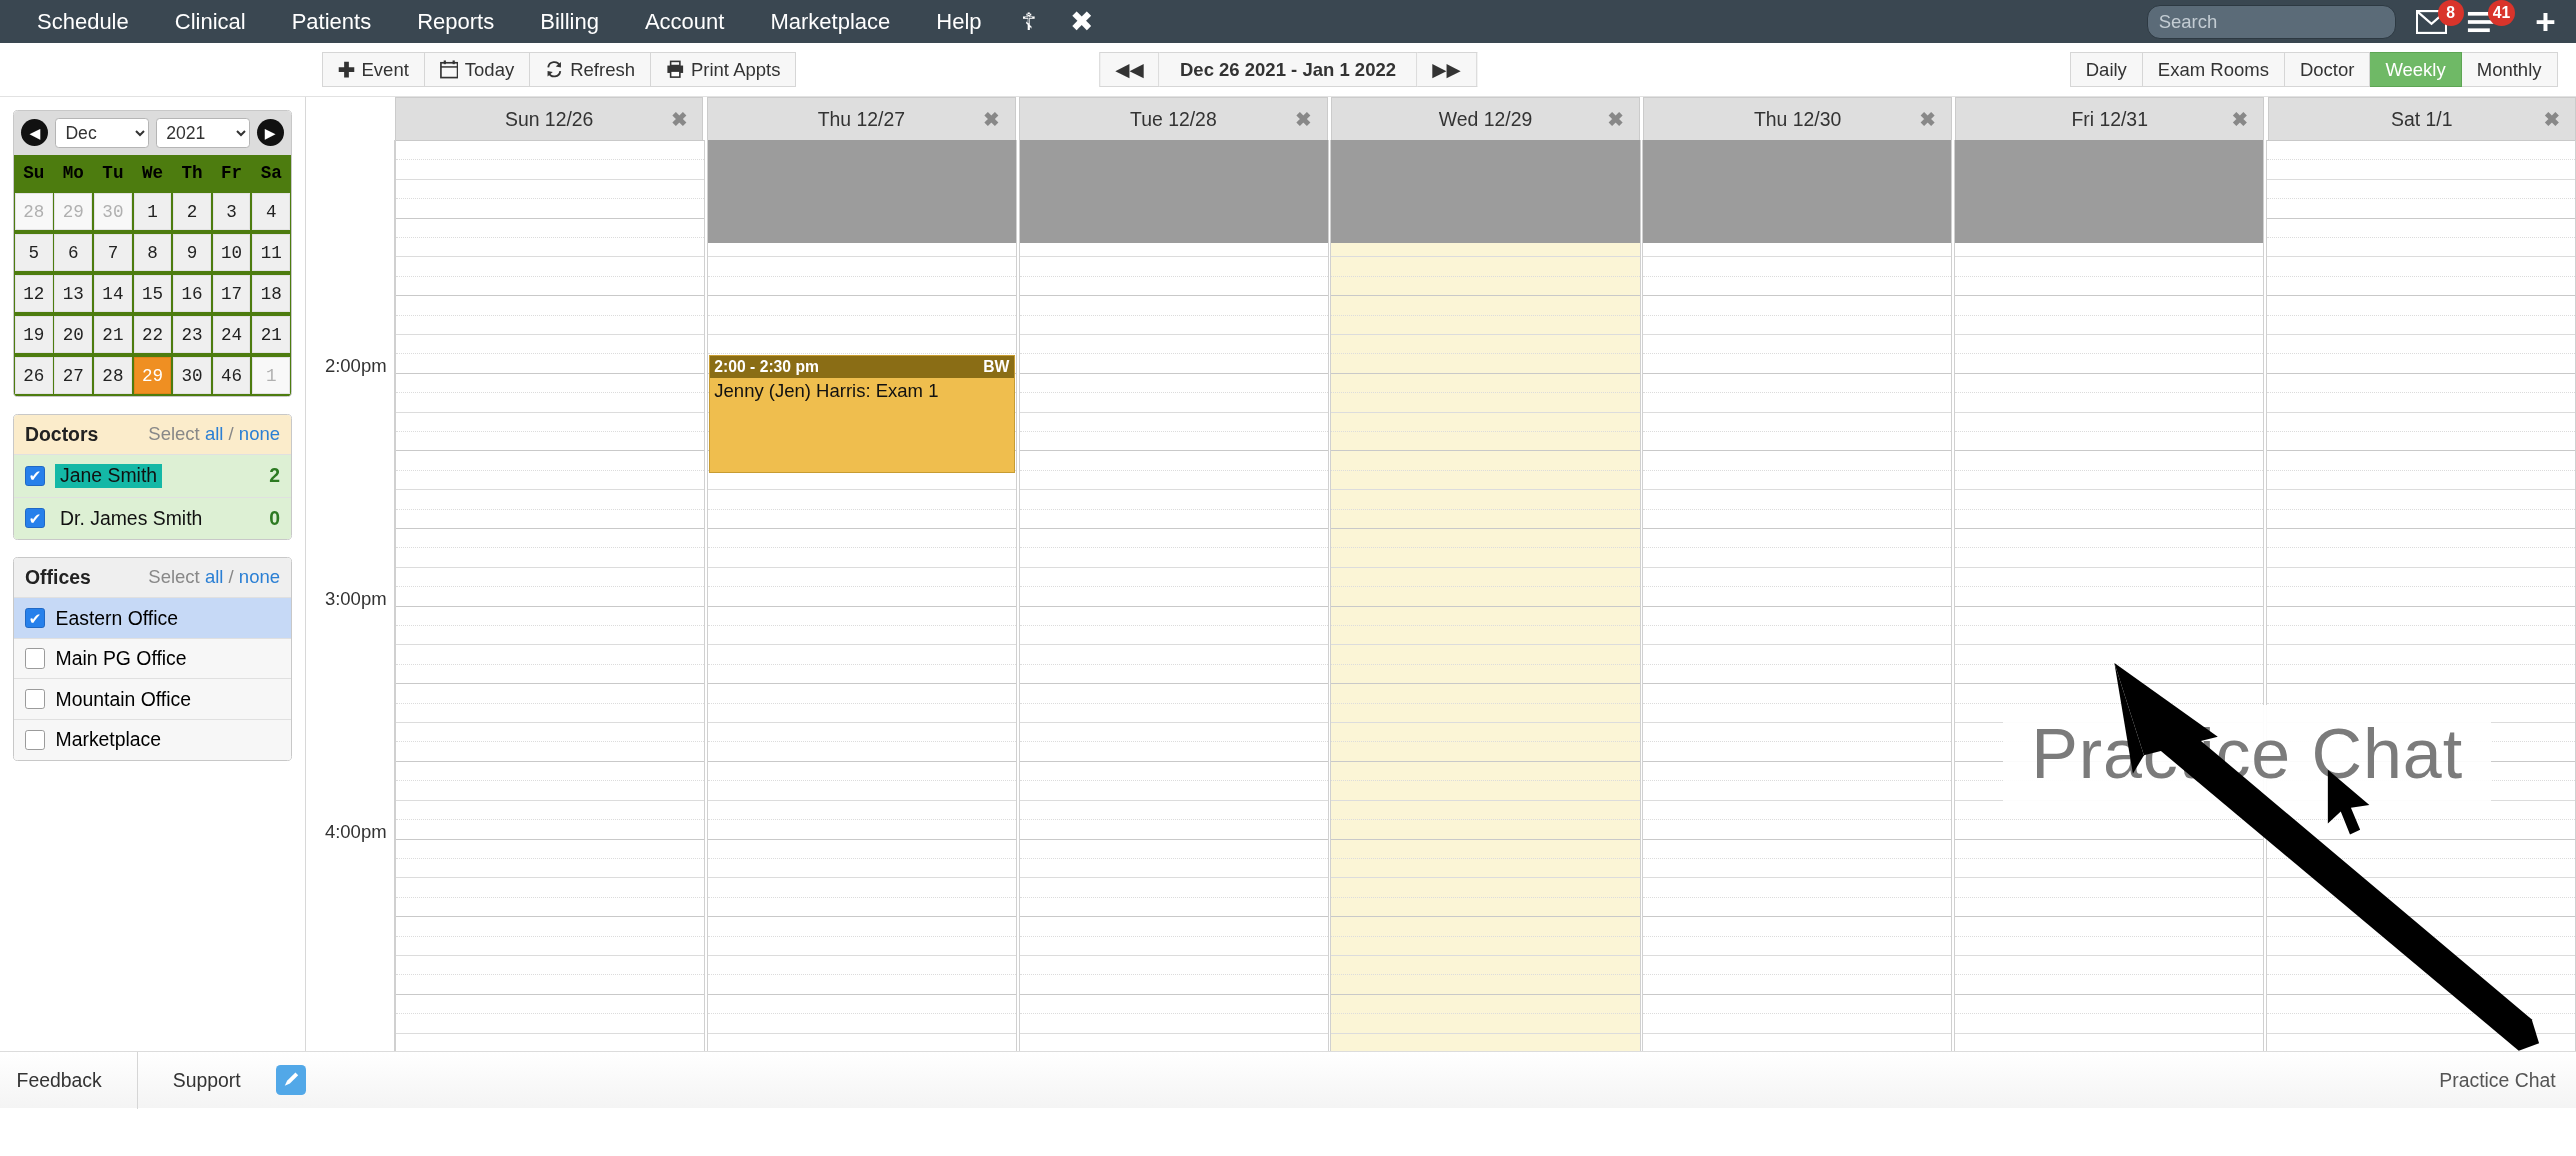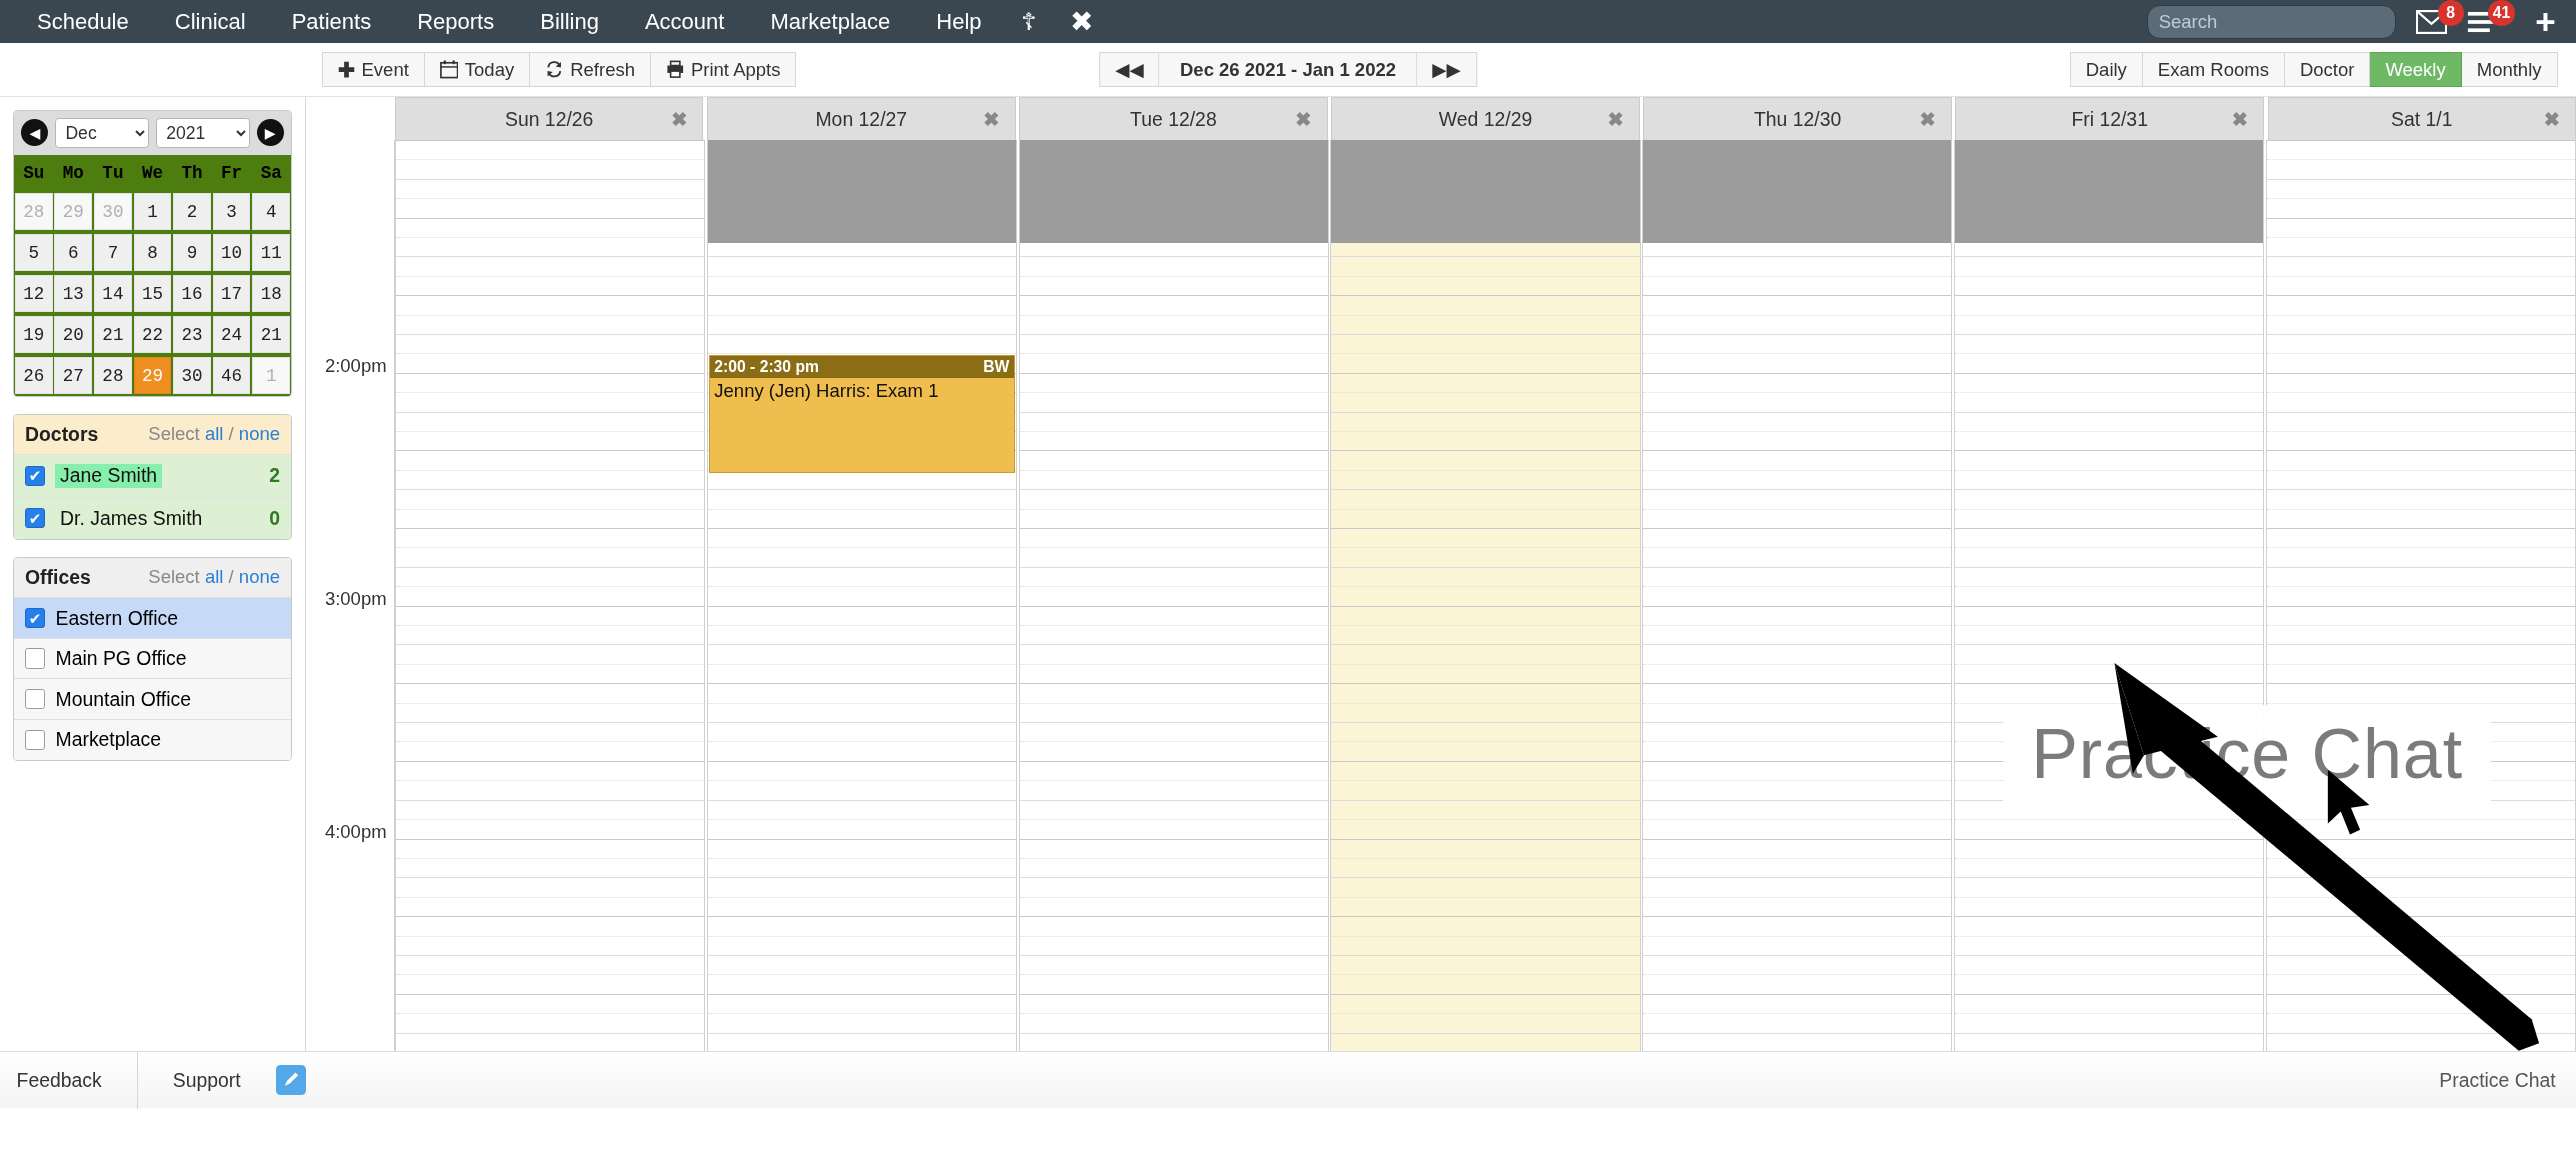--- a/index.html
+++ b/index.html
@@ -117,21 +117,21 @@
   .plist-row.office-sel { background: #c6d9f6; }
   .plist-row.office { background: #f7f7f7; }
   .cb {
     width: 20.3px; height: 20.3px; flex:0 0 20.3px; border-radius: 2.8px;
     border: 0.9px solid #9b9b9b; background: #fff; cursor: pointer;
     display:flex;align-items:center;justify-content:center;
   }
   .cb.on { background: #2680eb; border-color: #2068c4; }
   .cb.on:after { content:"✔"; color:#fff; font-size:15px; line-height:1;}
   .doc-name { color: #111; padding: 0.9px 4.6px; }
-  .doc-name.hl { background: #86efac; }
+  .doc-name.hl { background: #14b8a6; }
   .doc-count { margin-left: auto; font-weight: bold; font-size: 19.4px; color: #2d7a22; }
 
   
   #calendar { flex: 1; position: relative; overflow: hidden; border-left:0.9px solid #d8d8d8; }
   #cal-head { display: flex; height: 43px; padding-left: 89px; background:#fff; }
   .day-head {
     flex: 1; background: #dedede; border: 0.9px solid #cbcbcb; border-bottom:none;
     display: flex; align-items: center; justify-content: center; position: relative;
     font-size: 19.4px; color: #333; margin-right: 3.7px;
   }
@@ -486,21 +486,21 @@
 
   </div>
 
   <div id="calendar">
     <div id="cal-head">
         <div class="day-head">
           <span>Sun 12/26</span>
           <span class="day-x">✖</span>
         </div>
         <div class="day-head">
-          <span>Mon 12/27</span>
+          <span>Thu 12/27</span>
           <span class="day-x">✖</span>
         </div>
         <div class="day-head">
           <span>Tue 12/28</span>
           <span class="day-x">✖</span>
         </div>
         <div class="day-head">
           <span>Wed 12/29</span>
           <span class="day-x">✖</span>
         </div>

